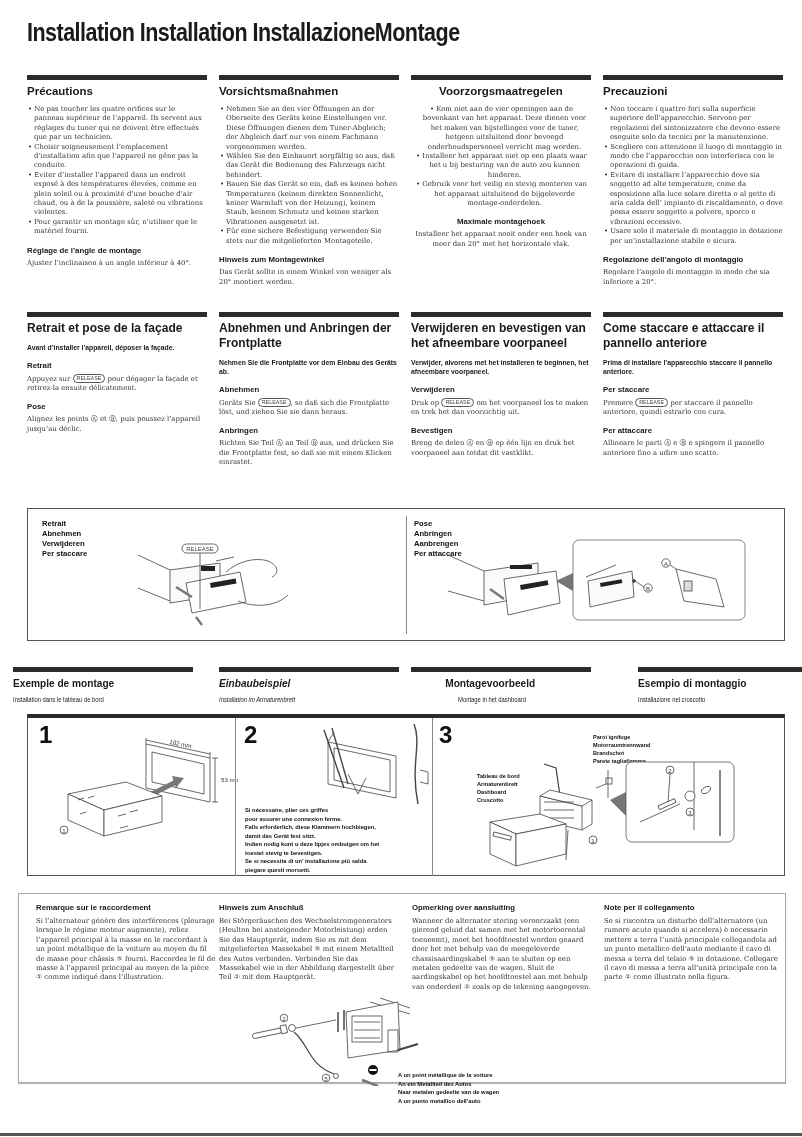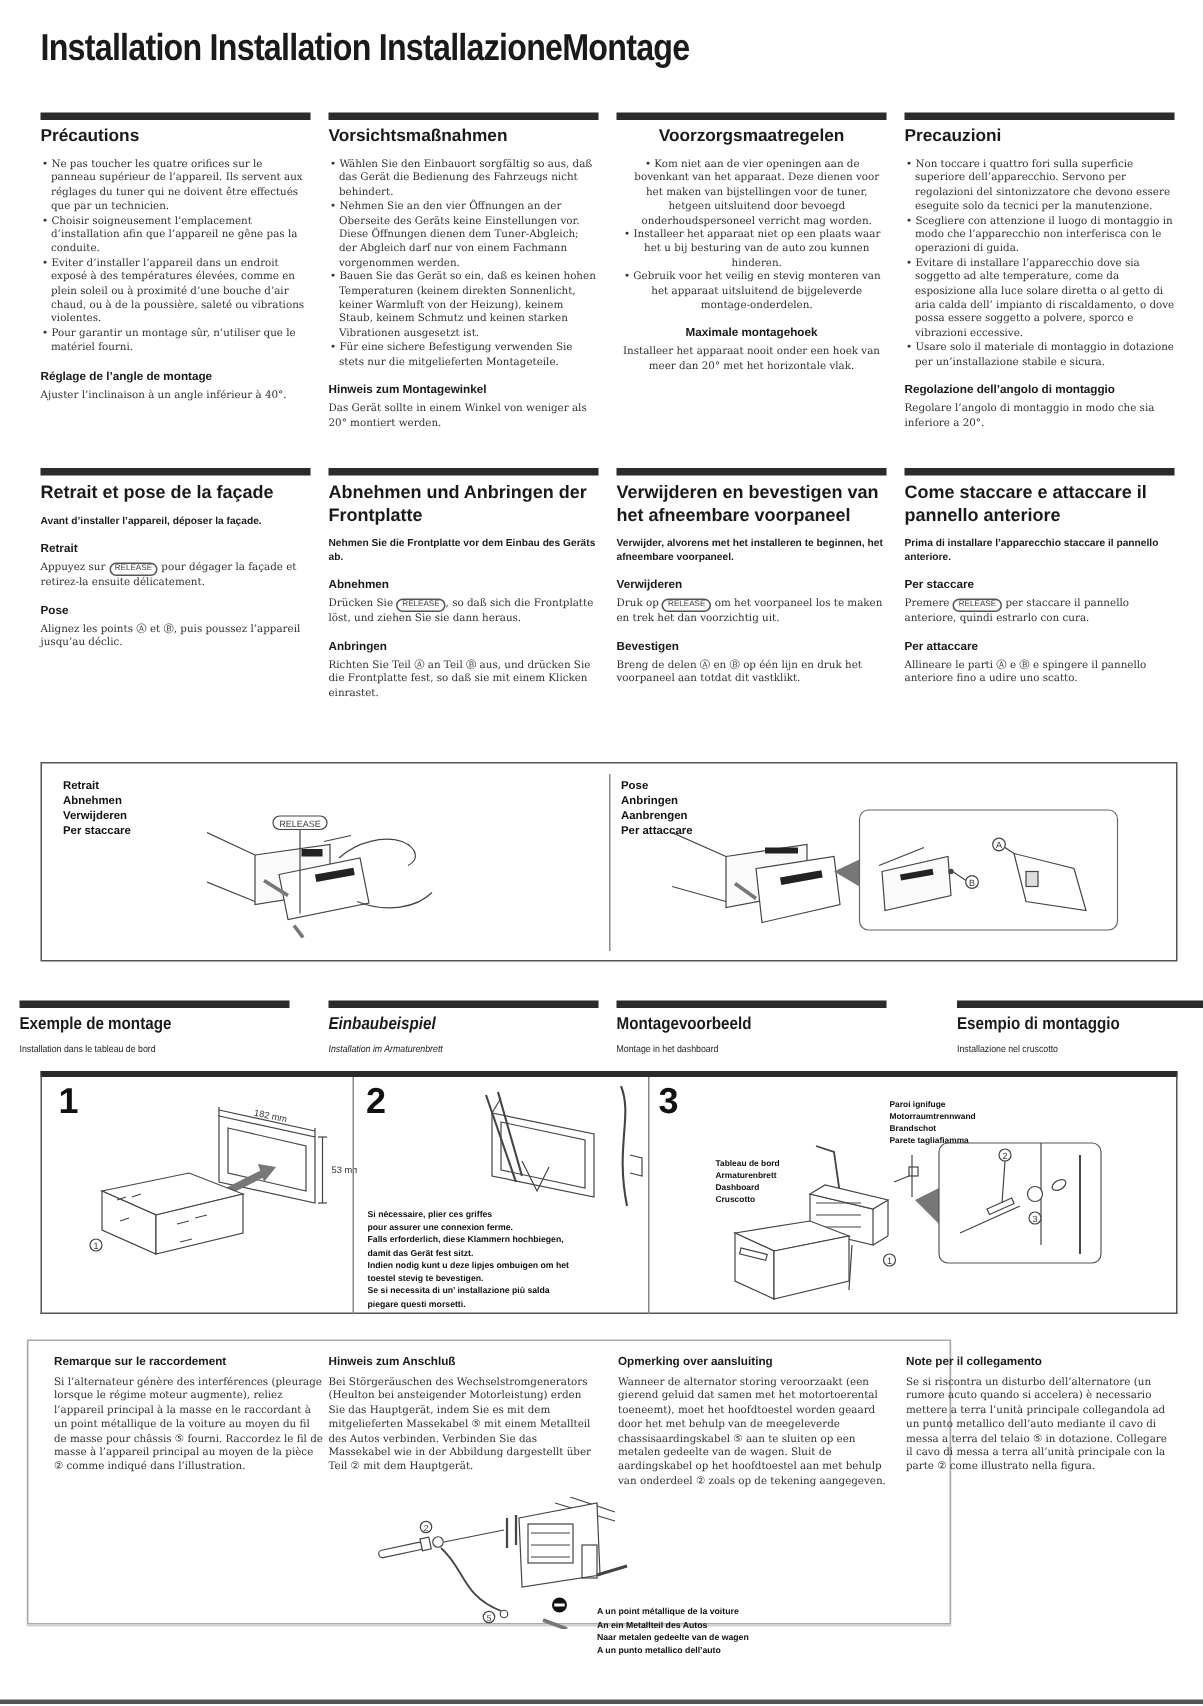--- a/index.html
+++ b/index.html
@@ -71,21 +71,21 @@
   .small-sub {
     font-family: "Liberation Sans", sans-serif; font-size: 6.5px; color: #222; margin-top: 6px;
     transform: scaleX(0.9); transform-origin: left top; white-space: nowrap;
   }
   .sec-title.cond {
     font-size: 11.5px; transform: scaleX(0.88); transform-origin: left top; white-space: nowrap; margin-bottom: 0;
   }
 
   
   .conn-box {
-    position: absolute; left: 18px; top: 893px; width: 616px; height: 190px;
+    position: absolute; left: 18px; top: 893px; width: 768px; height: 190px;
     border: 1px solid #aaa; box-shadow: 0 1px 1px #bbb;
   }
   .conn-col { position: absolute; top: 9px; width: 180px; }
   .conn-col .sub-head { margin-top: 0; margin-bottom: 4px; }
   .ground-labels {
     position: absolute; left: 398px; top: 1071px;
     font-family: "Liberation Sans", sans-serif; font-weight: bold;
     font-size: 5.8px; line-height: 8.6px; color: #111;
   }
   .bottom-rule { position: absolute; left: 0; top: 1133px; width: 802px; height: 3px; background: #555; }
@@ -105,22 +105,22 @@
     <li>Pour garantir un montage sûr, n’utiliser que le matériel fourni.</li>
   </ul>
   <div class="sub-head">Réglage de l’angle de montage</div>
   <div class="para">Ajuster l’inclinaison à un angle inférieur à 40°.</div>
 </div>
 
 <div class="col" style="left:219px; top:75px;">
   <div class="rule"></div>
   <div class="sec-title">Vorsichtsmaßnahmen</div>
   <ul class="bullets">
+    <li>Nehmen Sie an den vier Öffnungen an der Oberseite des Geräts keine Einstellungen vor. Diese Öffnungen dienen dem Tuner-Abgleich; der Abgleich darf nur von einem Fachmann vorgenommen werden.</li>
     <li>Wählen Sie den Einbauort sorgfältig so aus, daß das Gerät die Bedienung des Fahrzeugs nicht behindert.</li>
-    <li>Nehmen Sie an den vier Öffnungen an der Oberseite des Geräts keine Einstellungen vor. Diese Öffnungen dienen dem Tuner-Abgleich; der Abgleich darf nur von einem Fachmann vorgenommen werden.</li>
     <li>Bauen Sie das Gerät so ein, daß es keinen hohen Temperaturen (keinem direkten Sonnenlicht, keiner Warmluft von der Heizung), keinem Staub, keinem Schmutz und keinen starken Vibrationen ausgesetzt ist.</li>
     <li>Für eine sichere Befestigung verwenden Sie stets nur die mitgelieferten Montageteile.</li>
   </ul>
   <div class="sub-head">Hinweis zum Montagewinkel</div>
   <div class="para">Das Gerät sollte in einem Winkel von weniger als 20° montiert werden.</div>
 </div>
 
 <div class="col" style="left:411px; top:75px;text-align:center;">
   <div class="rule"></div>
   <div class="sec-title">Voorzorgsmaatregelen</div>
@@ -154,21 +154,21 @@
   <div class="para"><span>Appuyez sur </span><span class="release-key">RELEASE</span><span> pour dégager la façade et retirez-la ensuite délicatement.</span></div>
   <div class="sub-head">Pose</div>
   <div class="para">Alignez les points Ⓐ et Ⓑ, puis poussez l’appareil jusqu’au déclic.</div>
 </div>
 
 <div class="col" style="left:219px; top:312px;">
   <div class="rule"></div>
   <div class="sec-title big">Abnehmen und Anbringen der Frontplatte</div>
   <div class="lead">Nehmen Sie die Frontplatte vor dem Einbau des Geräts ab.</div>
   <div class="sub-head">Abnehmen</div>
-  <div class="para"><span>Drücken Sie </span><span class="release-key">RELEASE</span><span>, so daß sich die Frontplatte löst, und ziehen Sie sie dann heraus.</span></div>
+  <div class="para"><span>Geräts Sie </span><span class="release-key">RELEASE</span><span>, so daß sich die Frontplatte löst, und ziehen Sie sie dann heraus.</span></div>
   <div class="sub-head">Anbringen</div>
   <div class="para">Richten Sie Teil Ⓐ an Teil Ⓑ aus, und drücken Sie die Frontplatte fest, so daß sie mit einem Klicken einrastet.</div>
 </div>
 
 <div class="col" style="left:411px; top:312px;">
   <div class="rule"></div>
   <div class="sec-title big">Verwijderen en bevestigen van het afneembare voorpaneel</div>
   <div class="lead">Verwijder, alvorens met het installeren te beginnen, het afneembare voorpaneel.</div>
   <div class="sub-head">Verwijderen</div>
   <div class="para"><span>Druk op </span><span class="release-key">RELEASE</span><span> om het voorpaneel los te maken en trek het dan voorzichtig uit.</span></div>
@@ -246,21 +246,21 @@
 <div class="col" style="left:13px; top:667px;">
   <div class="rule"></div>
   <div class="sec-title cond">Exemple de montage</div>
   <div class="small-sub">Installation dans le tableau de bord</div>
 </div>
 <div class="col" style="left:219px; top:667px;font-style:italic;">
   <div class="rule"></div>
   <div class="sec-title cond">Einbaubeispiel</div>
   <div class="small-sub">Installation im Armaturenbrett</div>
 </div>
-<div class="col" style="left:411px; top:667px;">
+<div class="col" style="left:411px; top:667px;text-align:center;">
   <div class="rule"></div>
   <div class="sec-title cond">Montagevoorbeeld</div>
   <div class="small-sub">Montage in het dashboard</div>
 </div>
 <div class="col" style="left:603px; top:667px;margin-left:35px;">
   <div class="rule"></div>
   <div class="sec-title cond">Esempio di montaggio</div>
   <div class="small-sub">Installazione nel cruscotto</div>
 </div>
 

